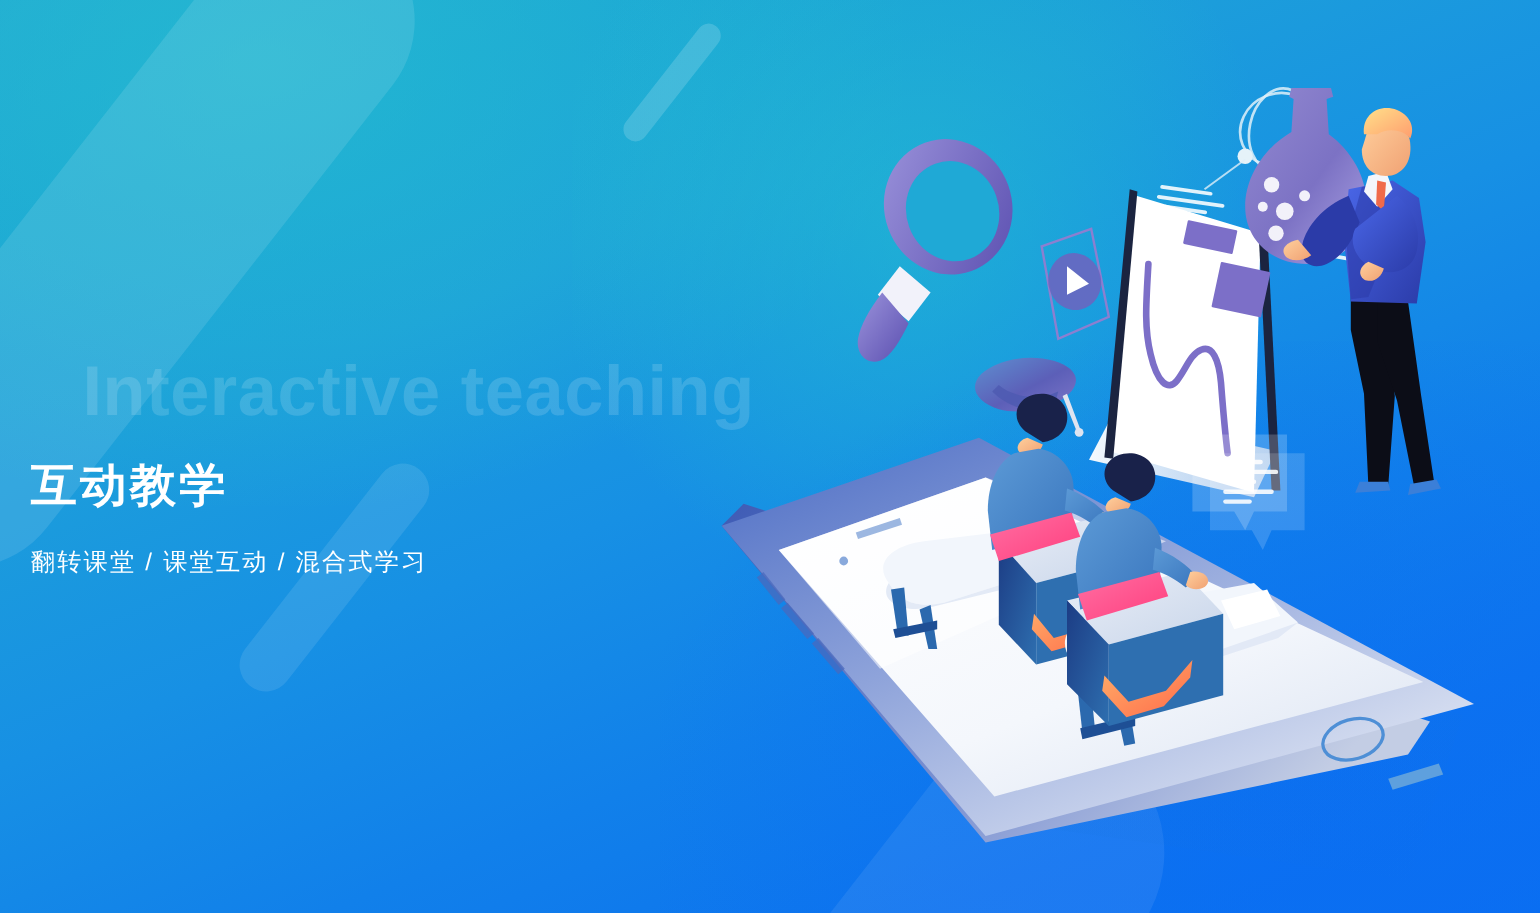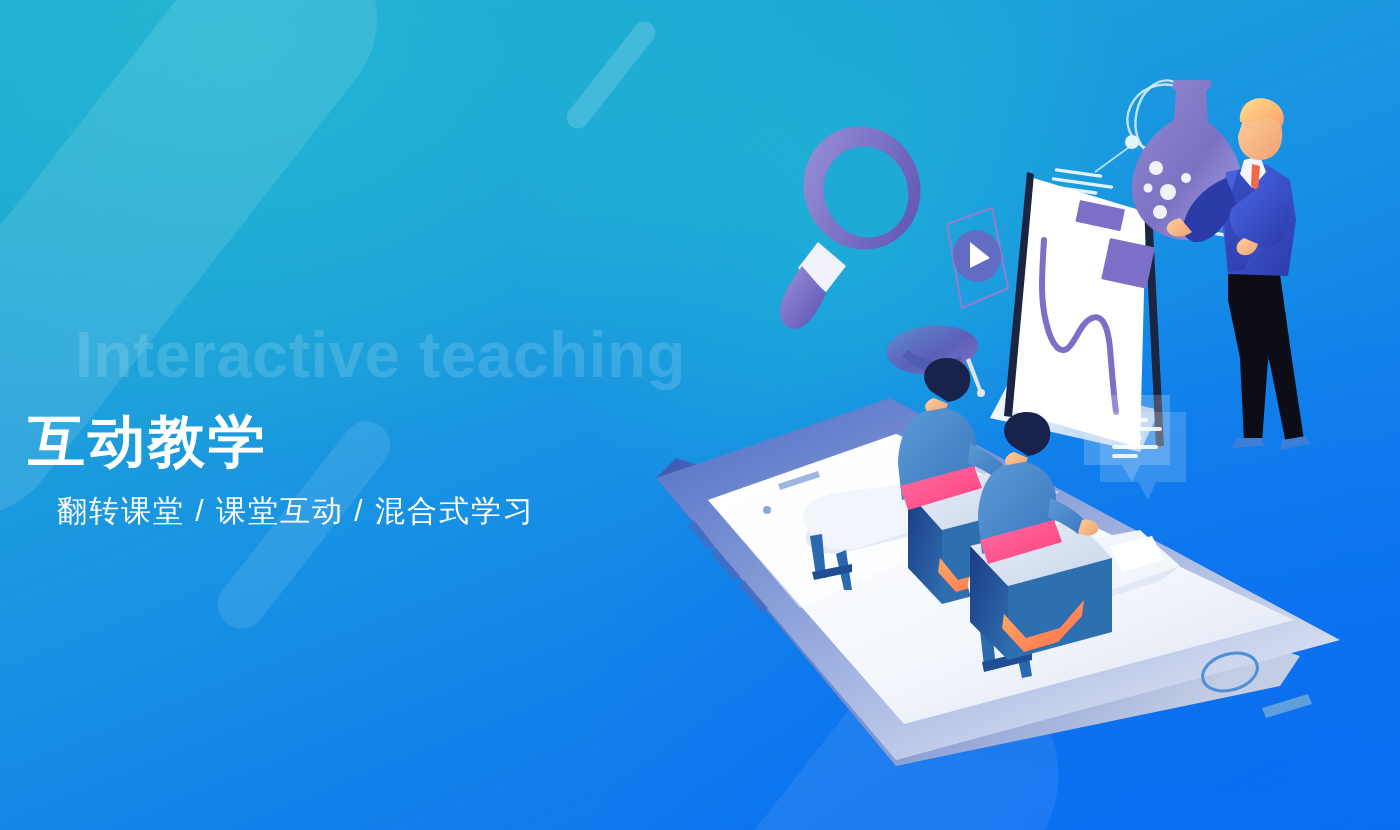--- a/index.html
+++ b/index.html
@@ -41,30 +41,29 @@
   .text-block{position:absolute;left:28px;top:318px;z-index:6;}
   .ghost-title{
     font-size:64px;font-weight:bold;letter-spacing:.5px;
     color:rgba(255,255,255,.145);
     line-height:74px;white-space:nowrap;
     font-family:"Liberation Sans","DejaVu Sans",sans-serif;
     margin-left:47px;
   }
   .main-title{
     margin-top:16px;
-    font-size:57px;font-weight:bold;color:#ffffff;
+    font-size:42px;font-weight:bold;color:#ffffff;
     letter-spacing:3px;line-height:66px;white-space:nowrap;
     font-family:"Liberation Sans","DejaVu Sans",sans-serif;
   }
   .sub-title{
     margin-top:18px;
-    font-size:30px;color:#ffffff;letter-spacing:2px;
+    font-size:22px;color:#ffffff;letter-spacing:2px;
     line-height:38px;white-space:nowrap;
     font-family:"Liberation Sans","DejaVu Sans",sans-serif;
-    margin-left:29px;
   }
 
   
   .art{position:absolute;left:640px;top:60px;width:760px;height:770px;z-index:5;}
   .art svg{display:block;width:100%;height:100%;}
 </style>
 </head>
 <body>
 
 <div class="banner">

